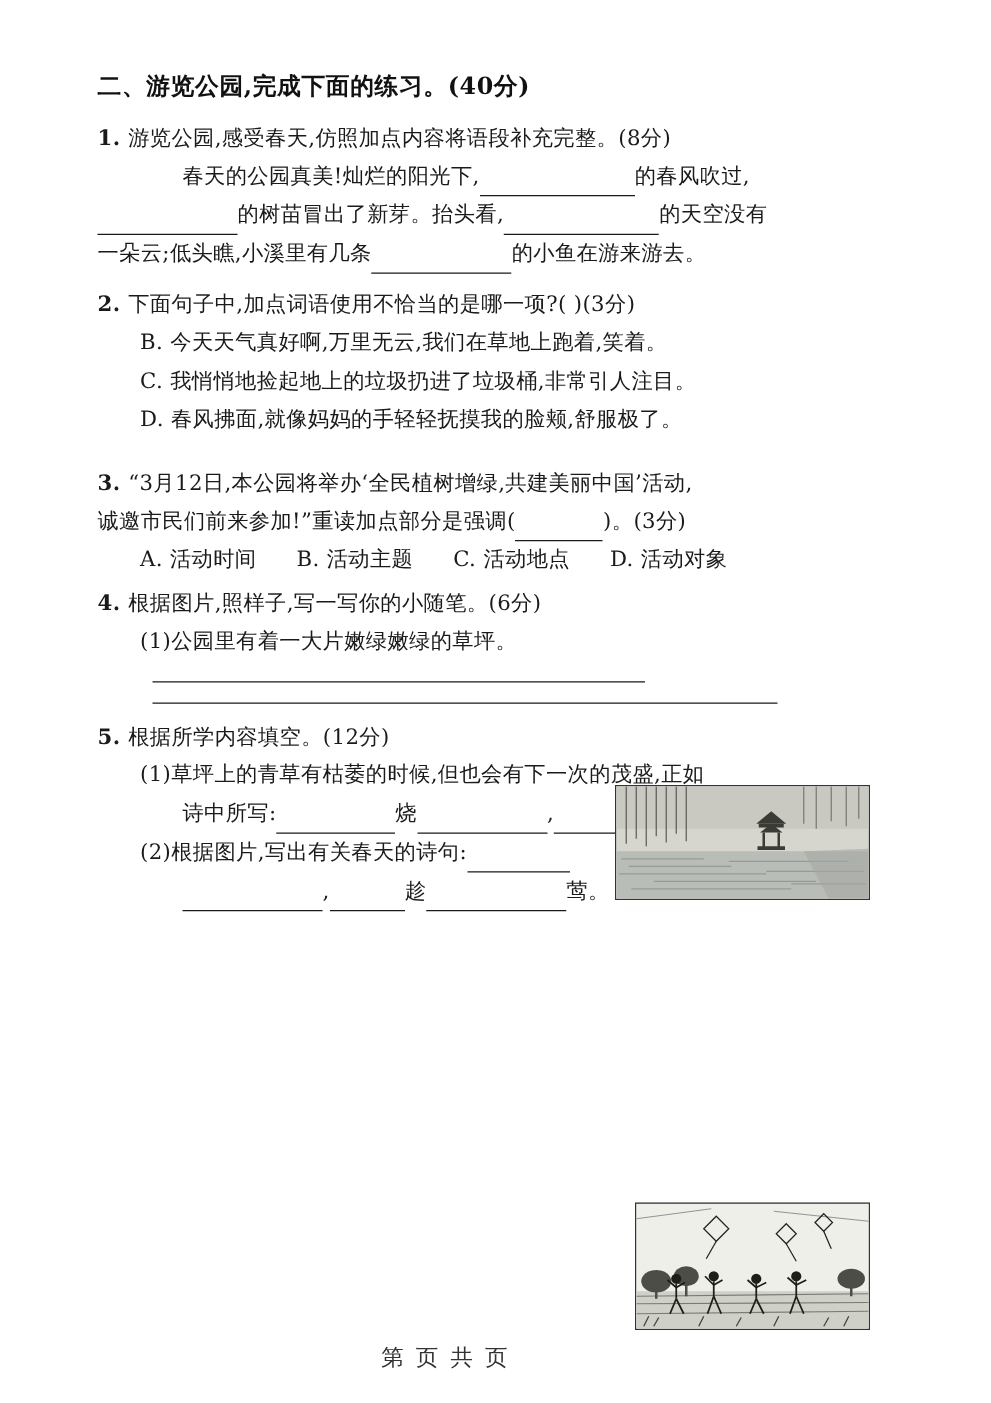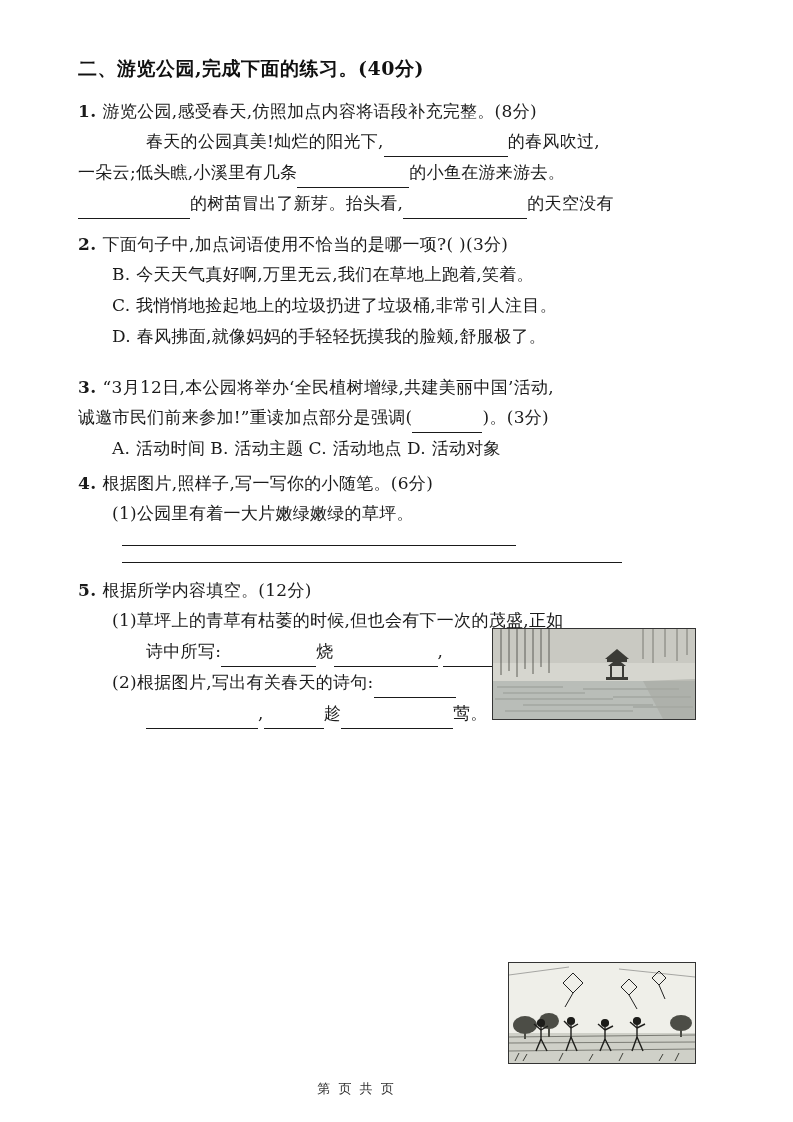--- a/index.html
+++ b/index.html
@@ -82,21 +82,21 @@
   .rule.w-short { width: 394px; }
   .rule.w-long  { width: 500px; }
 
   
   .opts {
     font-size: 17px;
     line-height: 31px;
     letter-spacing: 0.3px;
     padding-left: 34px;
     display: flex;
-    gap: 5px;
+    gap: 32px;
   }
   
   .fig {
     position: absolute;
     border: 1px solid #333;
     background: #dcdcd6;
     overflow: hidden;
   }
   #fig-park {
     left: 492px;
@@ -112,21 +112,21 @@
   }
   .fig svg { display: block; width: 100%; height: 100%; }
 
   
   .footer {
     position: absolute;
     left: 0;
     right: 0;
     bottom: 24px;
     text-align: center;
-    font-size: 13px;
+    font-size: 18px;
     color: #333;
     letter-spacing: 2px;
     padding-left: 20px;
   }
   .footer .fline {
     display: inline-block;
   }
   .q4wrap { position: relative; }
   .narrow { max-width: 420px; }
 </style>
@@ -139,24 +139,24 @@
 
   <div class="q">
     <div class="q-head">
       <span class="qnum">1.</span>
       <span class="qtext">游览公园,感受春天,仿照加点内容将语段补充完整。(8分)</span>
     </div>
     <div class="line indent2">
       <span>春天的公园真美!灿烂的阳光下,</span><span class="blank b120"></span><span>的春风吹过,</span>
     </div>
     <div class="line">
+      <span class="blank b110"></span><span>的树苗冒出了新芽。抬头看,</span><span class="blank b120"></span><span>的天空没有</span>
+    </div>
+    <div class="line">
       <span>一朵云;低头瞧,小溪里有几条</span><span class="blank b110"></span><span>的小鱼在游来游去。</span>
-    </div>
-    <div class="line">
-      <span class="blank b110"></span><span>的树苗冒出了新芽。抬头看,</span><span class="blank b120"></span><span>的天空没有</span>
     </div>
   </div>
 
   <div class="q" style="margin-top:10px;">
     <div class="q-head">
       <span class="qnum">2.</span>
       <span class="qtext">下面句子中,加点词语使用不恰当的是哪一项?(      )(3分)</span>
     </div>
     <div class="line indent1">B. 今天天气真好啊,万里无云,我们在草地上跑着,笑着。</div>
     <div class="line indent1">C. 我悄悄地捡起地上的垃圾扔进了垃圾桶,非常引人注目。</div>

